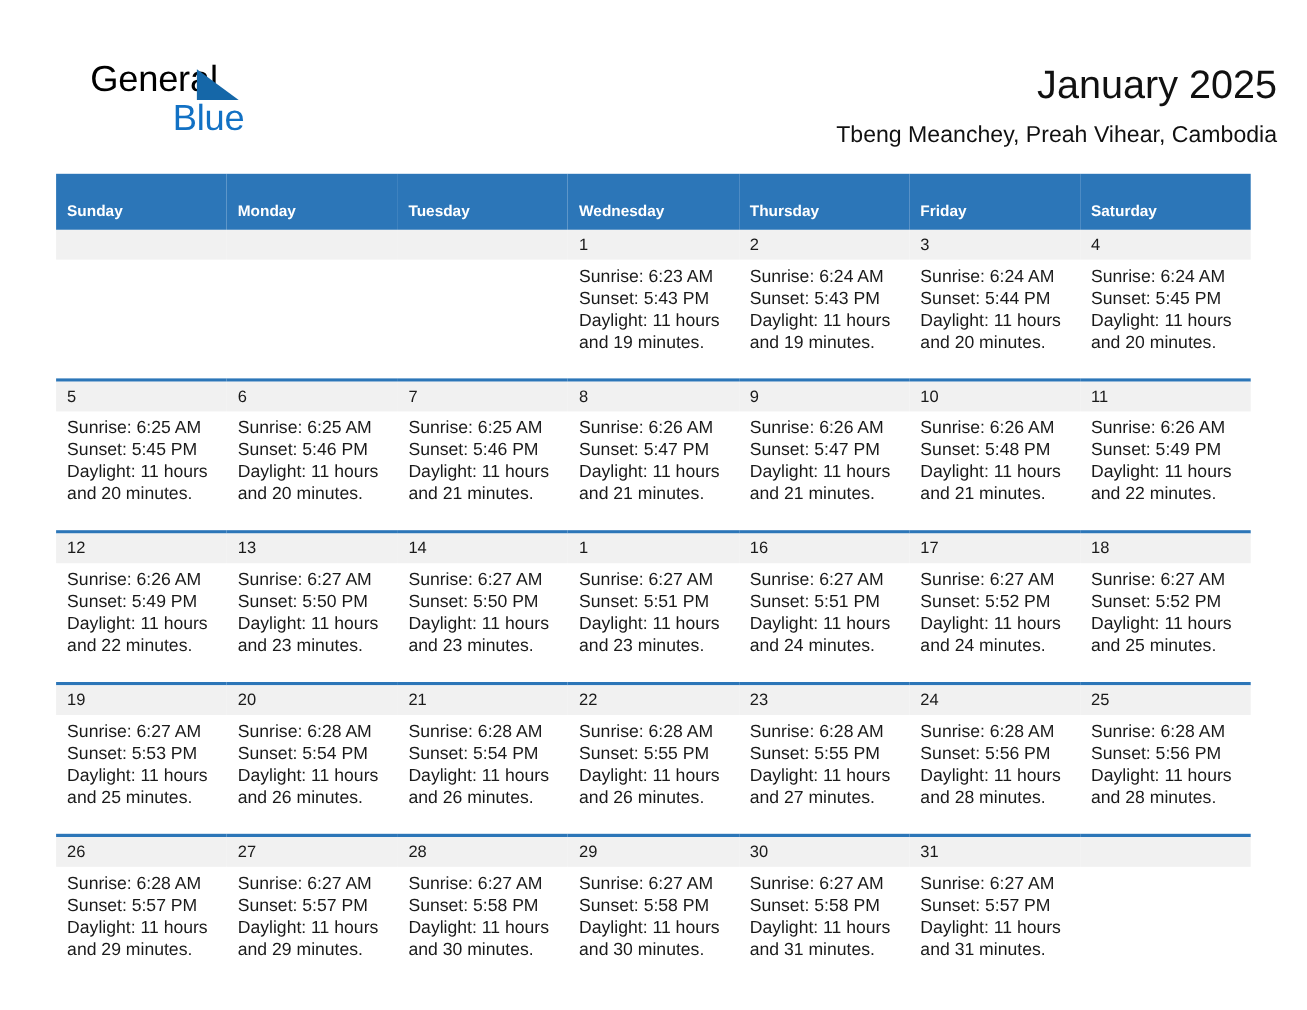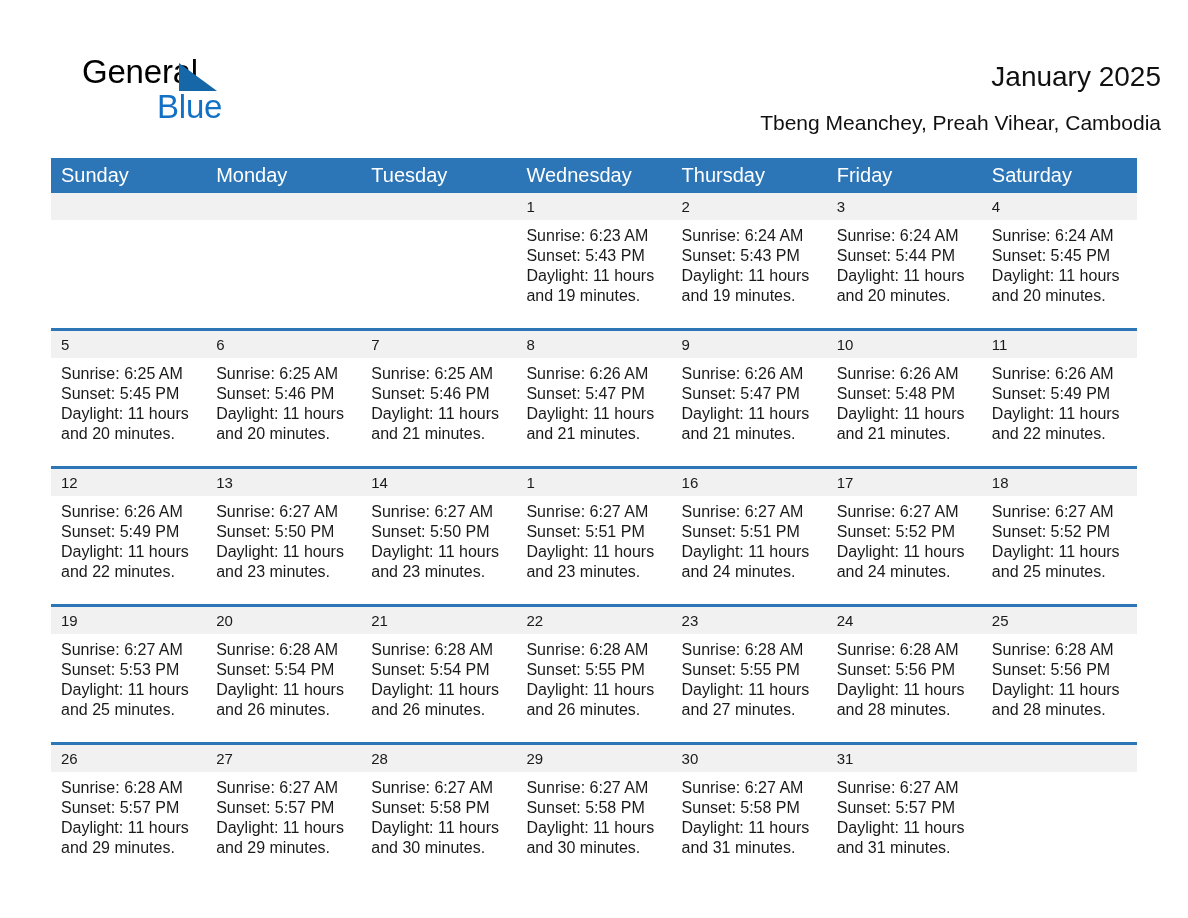--- a/index.html
+++ b/index.html
@@ -67,21 +67,21 @@
     line-height: 40px;
     letter-spacing: -0.2px;
     color: #1271c4;
     font-family: "Liberation Sans", sans-serif;
   }
 
   .title {
     position: absolute;
     right: 0;
     top: 8px;
-    font-size: 28px;
+    font-size: 36px;
     line-height: 50px;
     font-weight: normal;
     color: #111111;
     text-align: right;
     white-space: nowrap;
   }
   .subtitle {
     position: absolute;
     right: 0;
     top: 65px;
@@ -97,25 +97,25 @@
     position: absolute;
     left: 51px;
     top: 158px;
     width: 1086px;
     border-collapse: collapse;
     table-layout: fixed;
   }
   .calendar th {
     background: #2c76b8;
     color: #ffffff;
-    font-weight: normal;
-    font-size: 20px;
+    font-weight: bold;
+    font-size: 14px;
     line-height: 18px;
     text-align: left;
-    padding: 8px 0 9px 10px;
+    padding: 24px 0 9px 10px;
     border: none;
   }
   .calendar col { width: 155.14px; }
 
   .calendar td {
     vertical-align: top;
     padding: 0;
     border: none;
     background: #ffffff;
     height: 135px;

